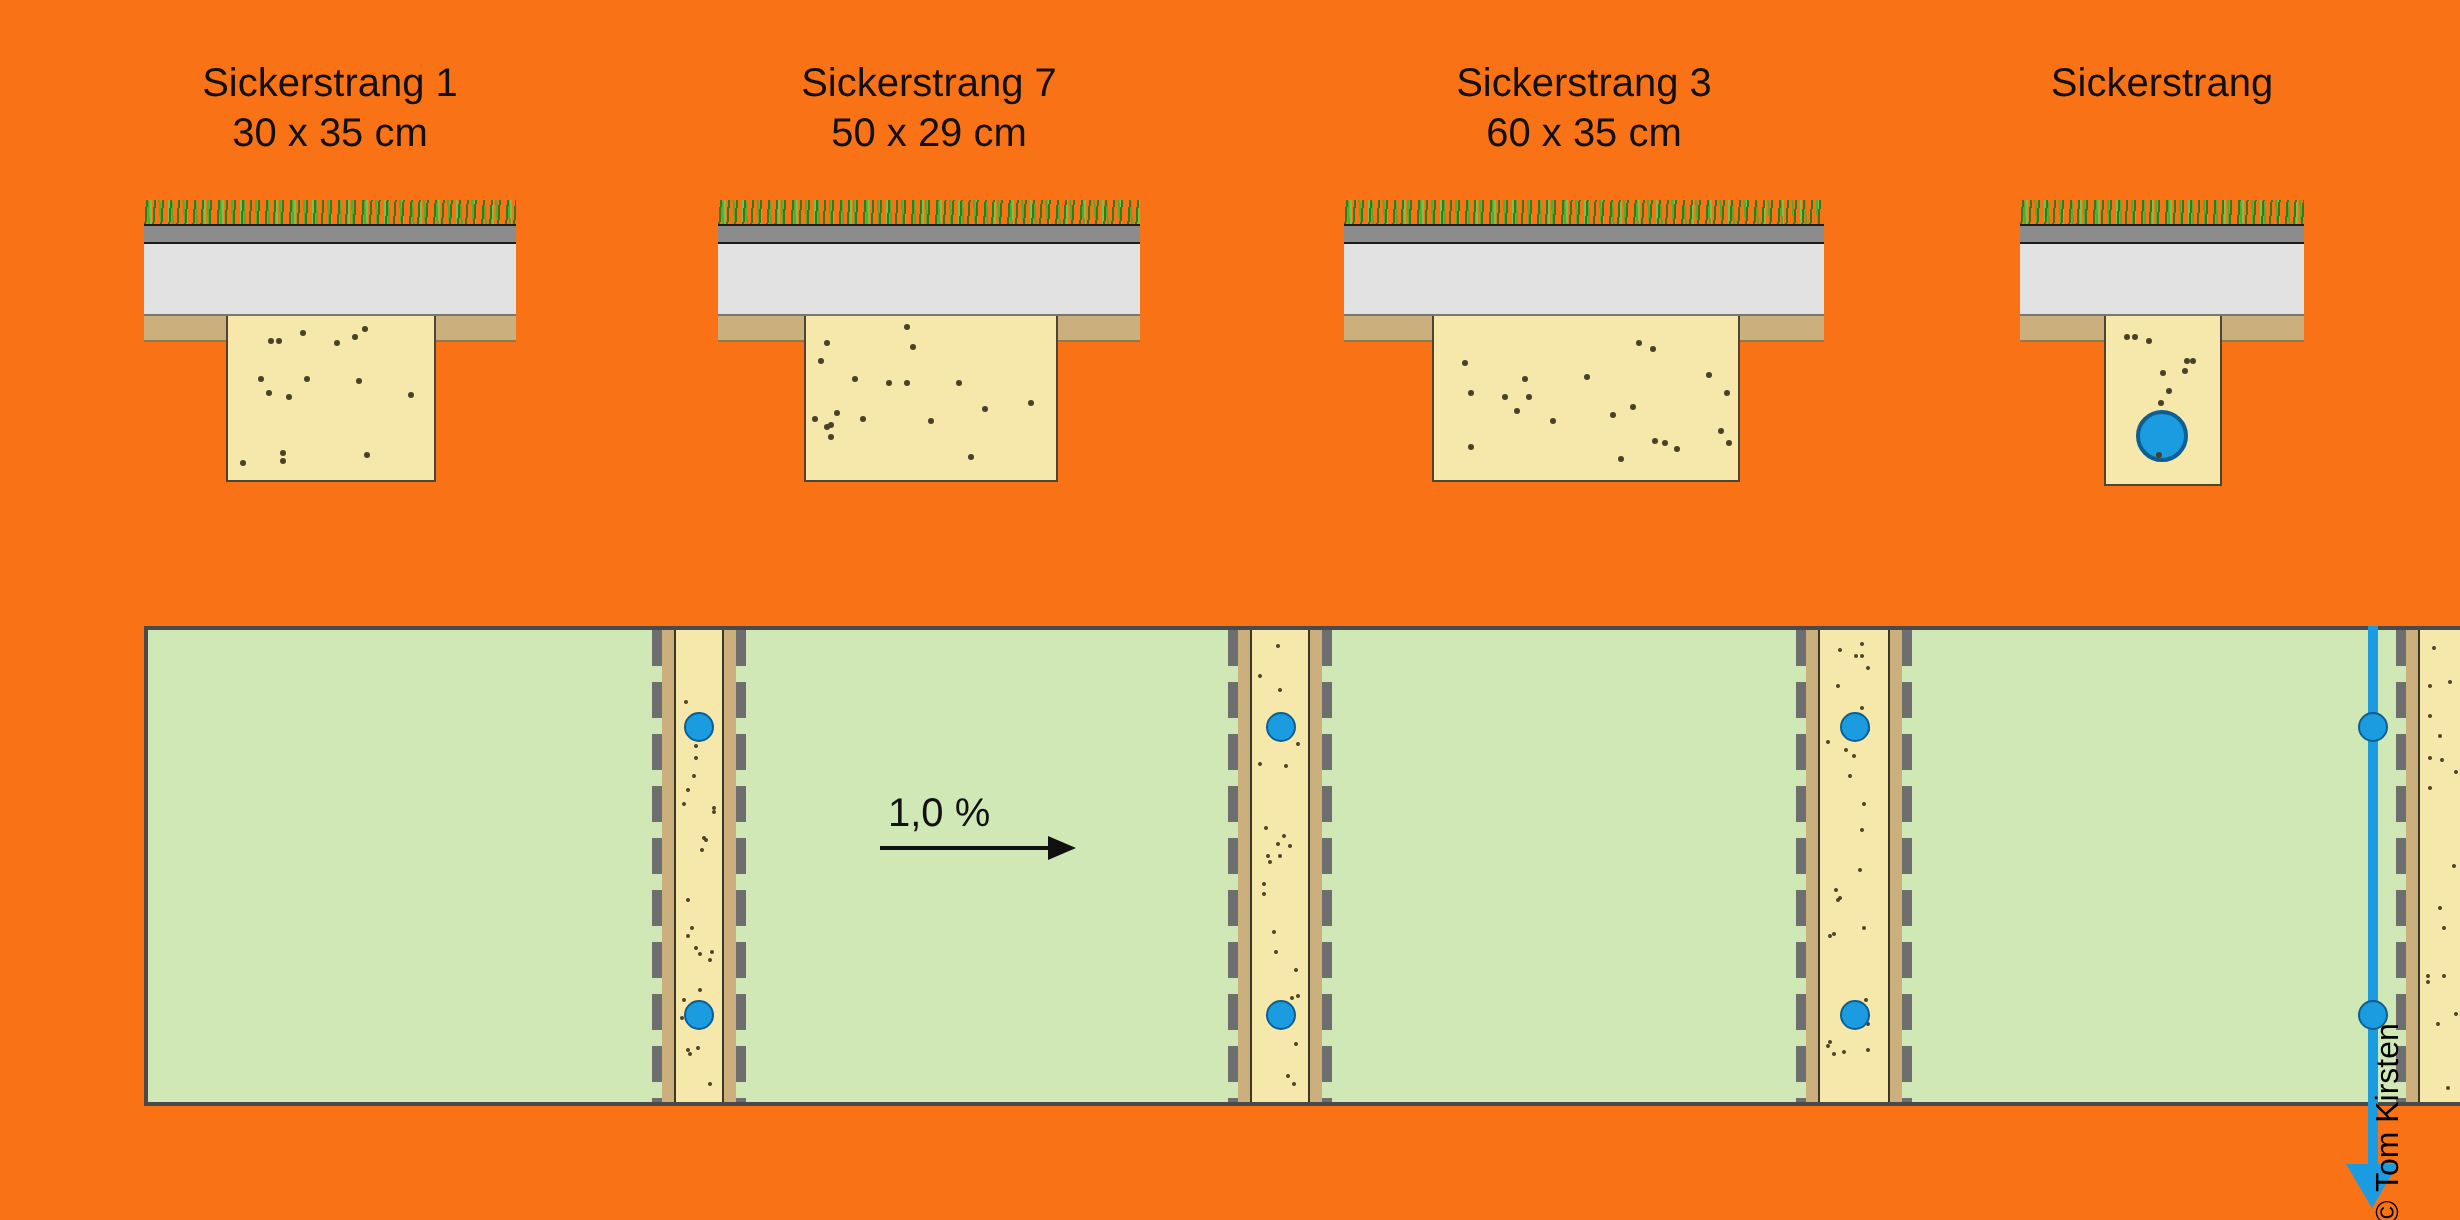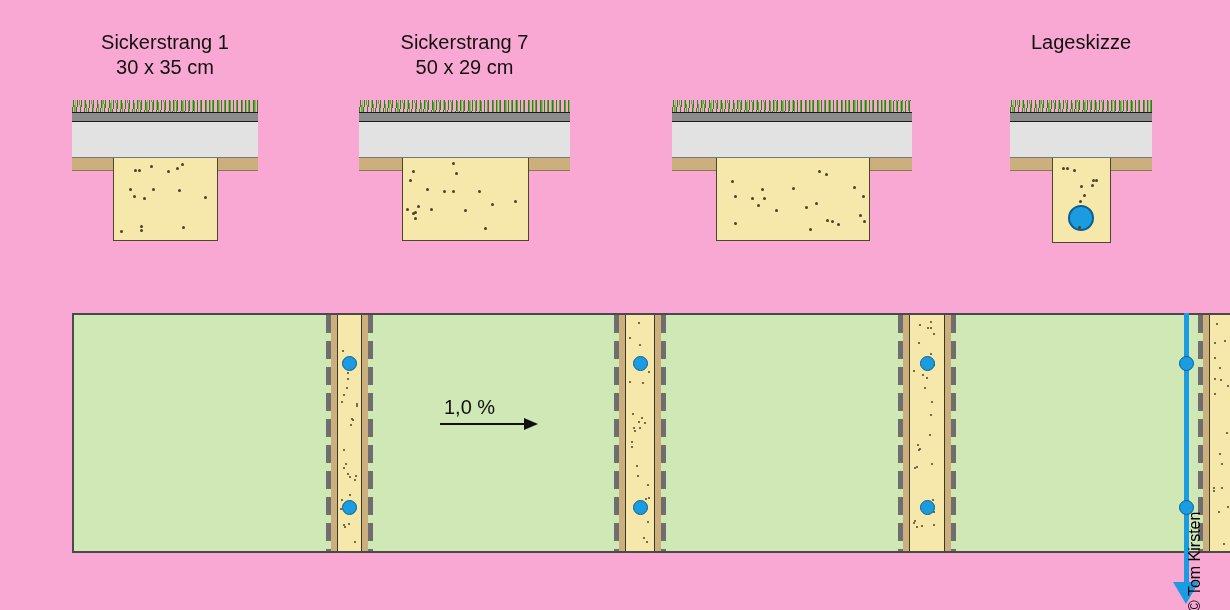--- a/index.html
+++ b/index.html
@@ -1,17 +1,17 @@
 <!DOCTYPE html>
 <html style="--field-green: #cfe8b5; --sand: #f6e8aa; --tan: #cbb07e; --topsoil-gray: #8c8c8c; --base-gray: #e2e2e2; --pipe-blue: #1b9ce0; --dot-brown: #4a4228;"><head>
 <meta charset="utf-8">
 <style>
   html,body{margin:0;padding:0;background:#fff;}
   body{font-family:"Liberation Sans", sans-serif;}
-  #canvas{position:relative;width:1230px;height:610px;background:#f9a8d4;overflow:hidden;}
+  #canvas{position:relative;width:1230px;height:610px;background:#f97316;overflow:hidden;}
 
   
   .xsection{position:absolute;}
   .section-title{position:absolute;left:0;right:0;text-align:center;font-size:20px;line-height:25px;color:#111;}
   .grass{position:absolute;left:0;right:0;height:12px;
     background-image:
       repeating-linear-gradient(94deg, rgba(0,0,0,0) 0 1px, #2f7d1d 1px 2px, rgba(0,0,0,0) 2px 4px),
       repeating-linear-gradient(86deg, rgba(0,0,0,0) 0 2px, #58a832 2px 3px, rgba(0,0,0,0) 3px 6px),
       repeating-linear-gradient(90deg, rgba(0,0,0,0) 0 3px, #7cc24a 3px 4px, rgba(0,0,0,0) 4px 9px);
   }
@@ -108,20 +108,24 @@
         <div class="dot" style="height: 3px; width: 3px; left: 26.6203px; top: 50.0759px;"></div>
         <div class="dot" style="height: 3px; width: 3px; left: 6.02536px; top: 21.0985px;"></div>
         <div class="dot" style="height: 3px; width: 3px; left: 88.3168px; top: 44.6443px;"></div>
         <div class="dot" style="height: 3px; width: 3px; left: 10.5129px; top: 52.5008px;"></div>
         <div class="dot" style="height: 3px; width: 3px; left: 110.642px; top: 41.6732px;"></div>
         <div class="dot" style="height: 3px; width: 3px; left: 74.6223px; top: 31.6218px;"></div>
       </div>
   </div>
 
   <div class="xsection" style="left:672px;top:30px;width:240px;height:215px;">
+    <div class="section-title" style="top:0;">
+      <div>Sickerstrang 3</div>
+      <div>60 x 35 cm</div>
+    </div>
     <div class="grass" style="top:70px;"></div>
     <div class="layer-dark" style="top:82px;"></div>
     <div class="layer-light" style="top:92px;"></div>
     <div class="layer-tan" style="top:128px;"></div>
     <div class="trench" style="left:44px;top:128px;width:152px;height:82px;">
         <div class="dot" style="height: 3px; width: 3px; left: 119.584px; top: 64.8045px;"></div>
         <div class="dot" style="height: 3px; width: 3px; left: 57.8338px; top: 50.5612px;"></div>
         <div class="dot" style="height: 3px; width: 3px; left: 87.7075px; top: 47.8862px;"></div>
         <div class="dot" style="height: 3px; width: 3px; left: 107.694px; top: 15.4604px;"></div>
         <div class="dot" style="height: 3px; width: 3px; left: 136.401px; top: 27.8418px;"></div>
@@ -139,21 +143,21 @@
         <div class="dot" style="height: 3px; width: 3px; left: 144.755px; top: 36.6874px;"></div>
         <div class="dot" style="height: 3px; width: 3px; left: 40.2112px; top: 46.4638px;"></div>
         <div class="dot" style="height: 3px; width: 3px; left: 44.2476px; top: 30.1014px;"></div>
         <div class="dot" style="height: 3px; width: 3px; left: 46.1922px; top: 38.5277px;"></div>
         <div class="dot" style="height: 3px; width: 3px; left: 17.4981px; top: 64.155px;"></div>
       </div>
   </div>
 
   <div class="xsection" style="left:1010px;top:30px;width:142px;height:218px;">
     <div class="section-title" style="top:0;">
-      <div>Lageskizze</div>
+      <div>Sickerstrang</div>
     </div>
     <div class="grass" style="top:70px;"></div>
     <div class="layer-dark" style="top:82px;"></div>
     <div class="layer-light" style="top:92px;"></div>
     <div class="layer-tan" style="top:128px;"></div>
     <div class="trench" style="left:42px;top:128px;width:57px;height:84px;">
       <div class="drain-circle" style="left:15px;top:47px;"></div>
     <div class="dot" style="height: 3px; width: 3px; left: 8.50625px; top: 8.72073px;"></div>
         <div class="dot" style="height: 3px; width: 3px; left: 30.0482px; top: 35.8186px;"></div>
         <div class="dot" style="height: 3px; width: 3px; left: 37.5879px; top: 25.7074px;"></div>

